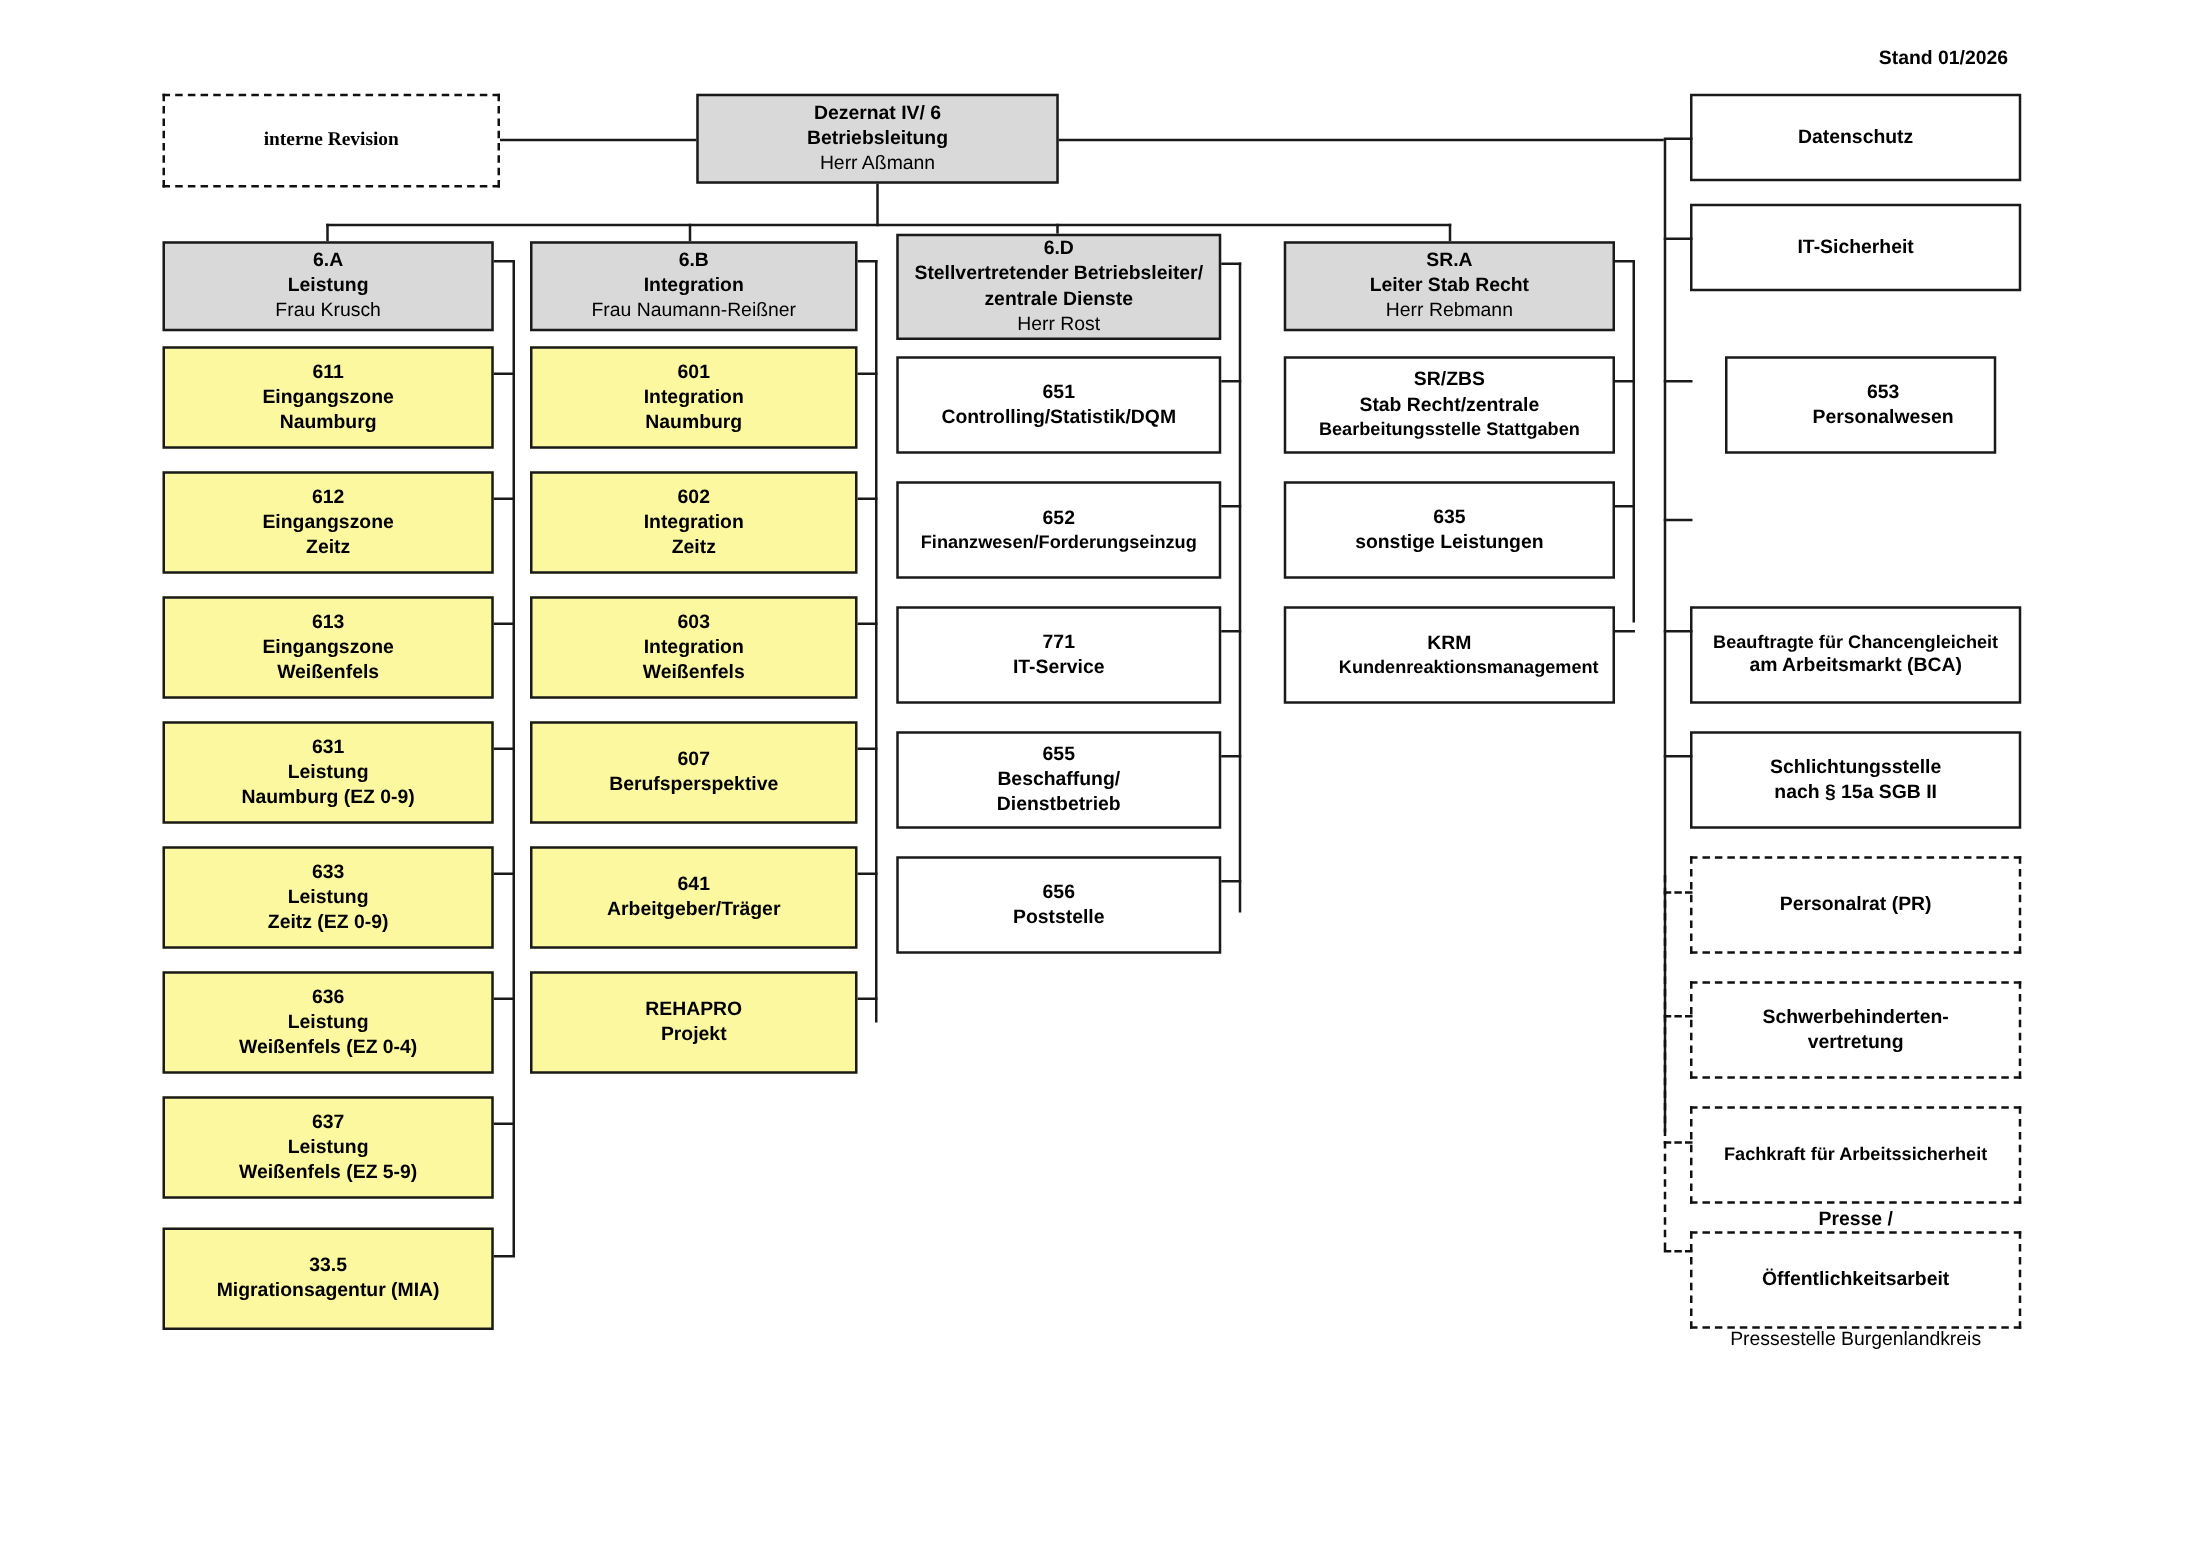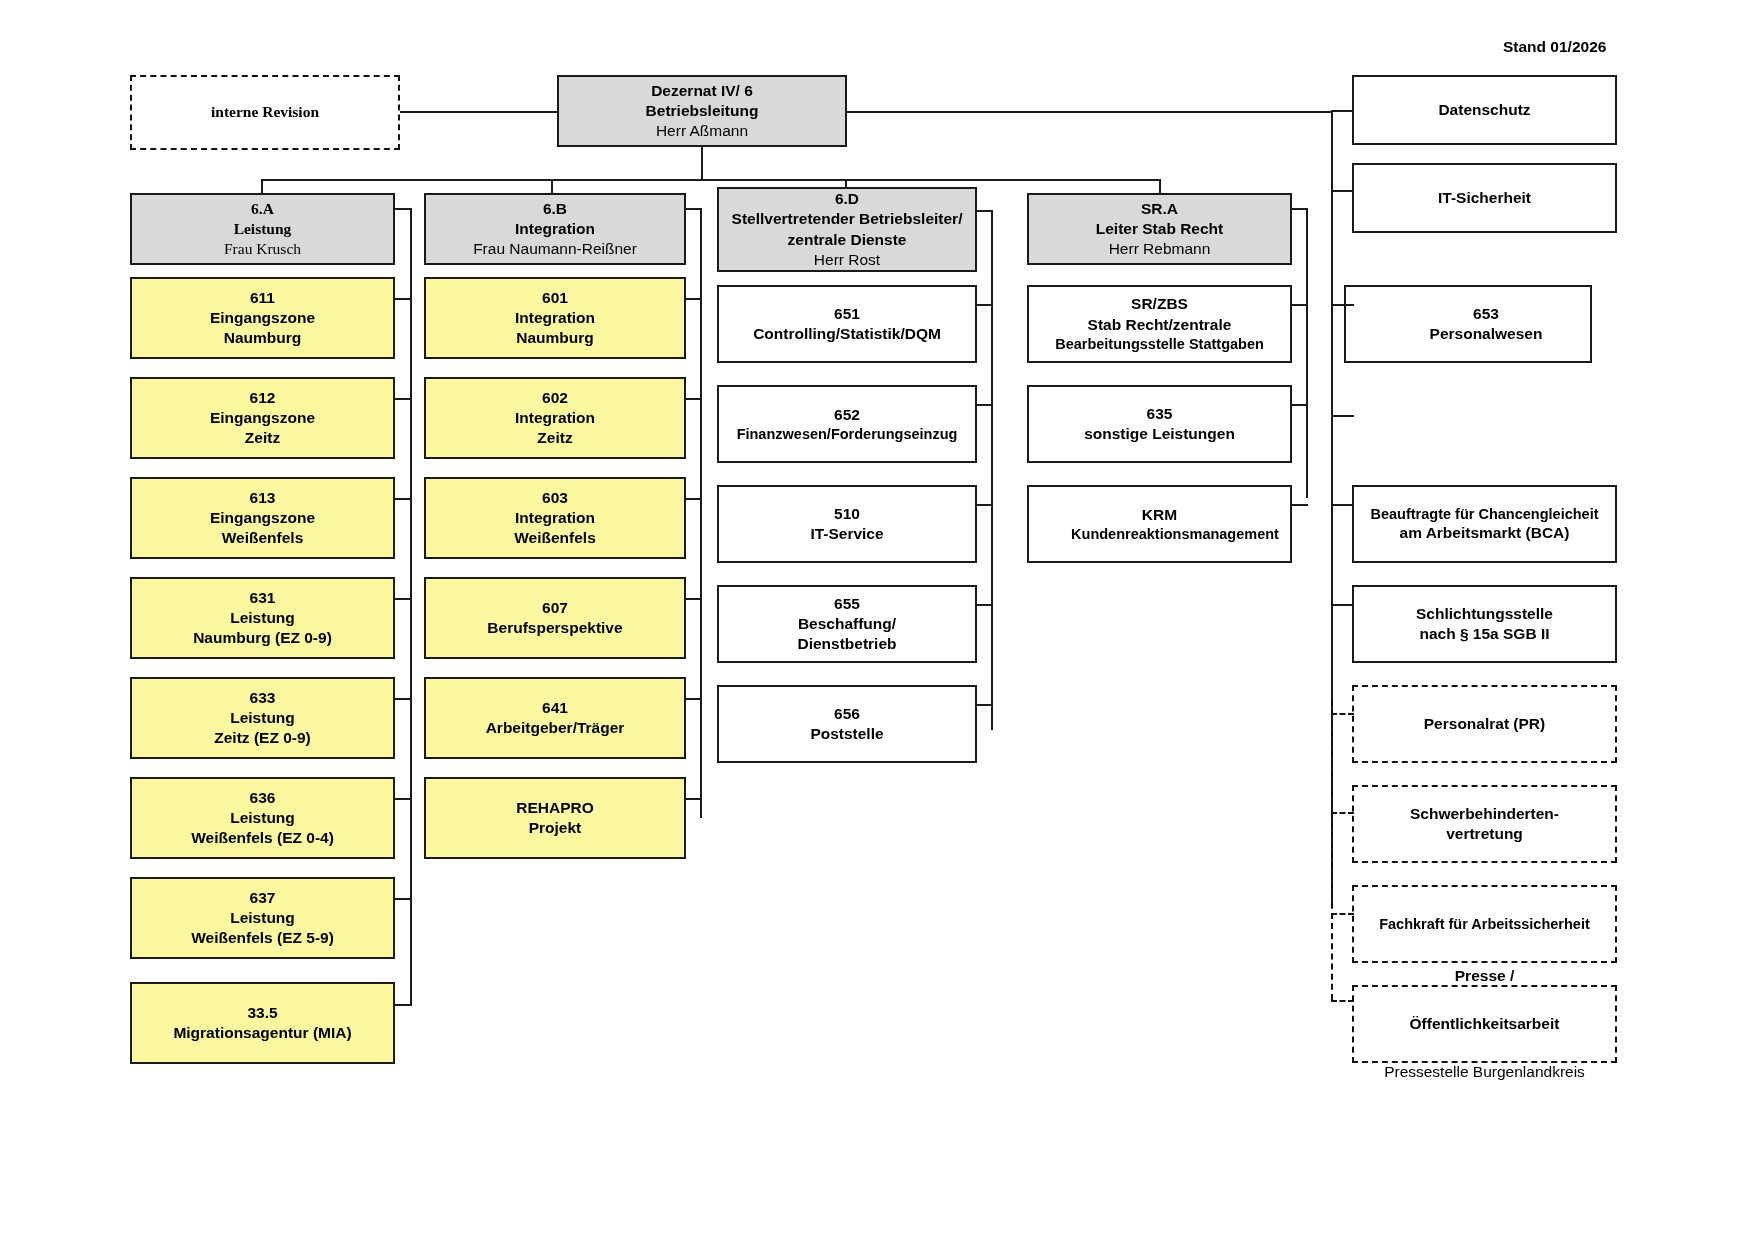--- a/index.html
+++ b/index.html
@@ -90,21 +90,21 @@
 
   <div class="ln-h" style="left:400px; top:111px; width:157px;"></div>
 
   <div class="ln-h" style="left:847px; top:111px; width:484px;"></div>
 
   <div class="ln-v" style="left:701px; top:147px; height:34px;"></div>
 
   <div class="ln-h" style="left:261px; top:179px; width:900px;"></div>
 
   <div class="ln-v" style="left:261px; top:179px; height:14px;"></div>
-  <div class="box solid fill-gray" style="left:130px; top:193px; width:265px; height:72px;font-family:Liberation Serif, serif;">
+  <div class="box solid fill-gray" style="left:130px; top:193px; width:265px; height:72px;">
     <span class="ln b">6.A</span>
     <span class="ln b">Leistung</span>
     <span class="ln n">Frau Krusch</span>
   </div>
 
   <div class="ln-v" style="left:410px; top:208px; height:796px;"></div>
   <div class="ln-h" style="left:395px; top:208px; width:17px;"></div>
 
   <div class="box solid fill-yellow" style="left:130px; top:277px; width:265px; height:82px;">
     <span class="ln b">611</span>
@@ -225,21 +225,21 @@
   </div>
   <div class="ln-h" style="left:977px; top:304px; width:16px;"></div>
 
   <div class="box solid fill-white" style="left:717px; top:385px; width:260px; height:78px;">
     <span class="ln b">652</span>
     <span class="ln b" style="font-size:14.5px;">Finanzwesen/Forderungseinzug</span>
   </div>
   <div class="ln-h" style="left:977px; top:404px; width:16px;"></div>
 
   <div class="box solid fill-white" style="left:717px; top:485px; width:260px; height:78px;">
-    <span class="ln b">510</span>
+    <span class="ln b">771</span>
     <span class="ln b">IT-Service</span>
   </div>
   <div class="ln-h" style="left:977px; top:504px; width:16px;"></div>
 
   <div class="box solid fill-white" style="left:717px; top:585px; width:260px; height:78px;">
     <span class="ln b">655</span>
     <span class="ln b">Beschaffung/</span>
     <span class="ln b">Dienstbetrieb</span>
   </div>
   <div class="ln-h" style="left:977px; top:604px; width:16px;"></div>
@@ -285,21 +285,21 @@
   <div class="box solid fill-white" style="left:1352px; top:75px; width:265px; height:70px;">
     <span class="ln b">Datenschutz</span>
   </div>
   <div class="ln-h" style="left:1331px; top:110px; width:23px;"></div>
 
   <div class="box solid fill-white" style="left:1352px; top:163px; width:265px; height:70px;">
     <span class="ln b">IT-Sicherheit</span>
   </div>
   <div class="ln-h" style="left:1331px; top:190px; width:23px;"></div>
 
-  <div class="box solid fill-white" style="left:1344px; top:285px; width:248px; height:78px;padding-left:44px;">
+  <div class="box solid fill-white" style="left:1380px; top:285px; width:217px; height:78px;padding-left:44px;">
     <span class="ln b">653</span>
     <span class="ln b">Personalwesen</span>
   </div>
   <div class="ln-h" style="left:1331px; top:304px; width:23px;"></div>
 
   <div class="ln-h" style="left:1331px; top:415px; width:23px;"></div>
 
   <div class="box solid fill-white" style="left:1352px; top:485px; width:265px; height:78px;">
     <span class="ln b" style="font-size:14.5px;">Beauftragte für Chancengleicheit</span>
     <span class="ln b">am Arbeitsmarkt (BCA)</span>

